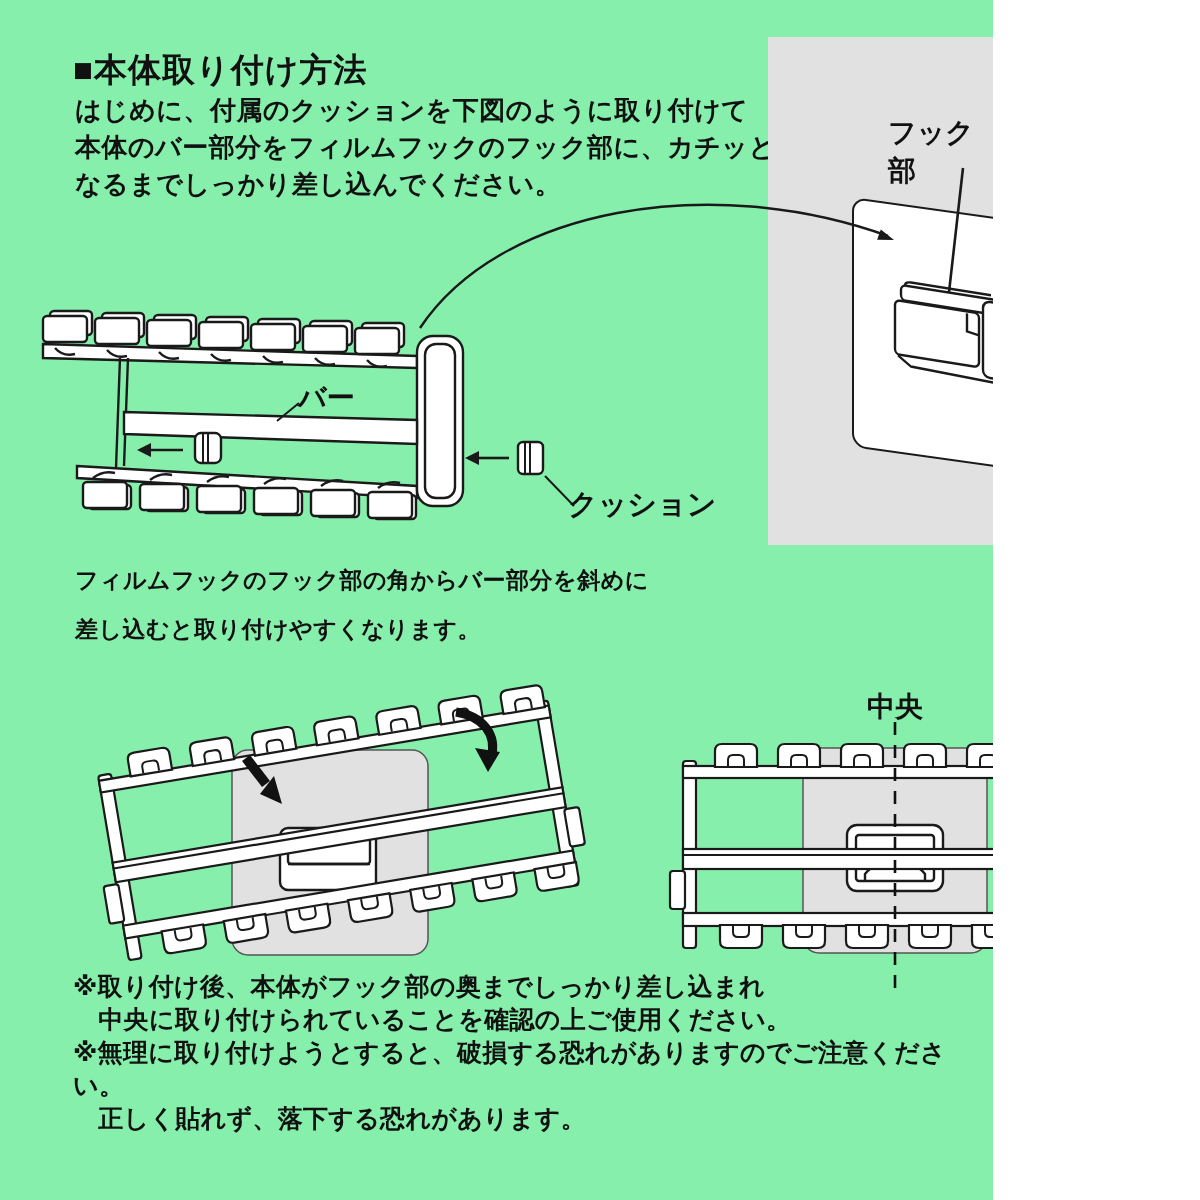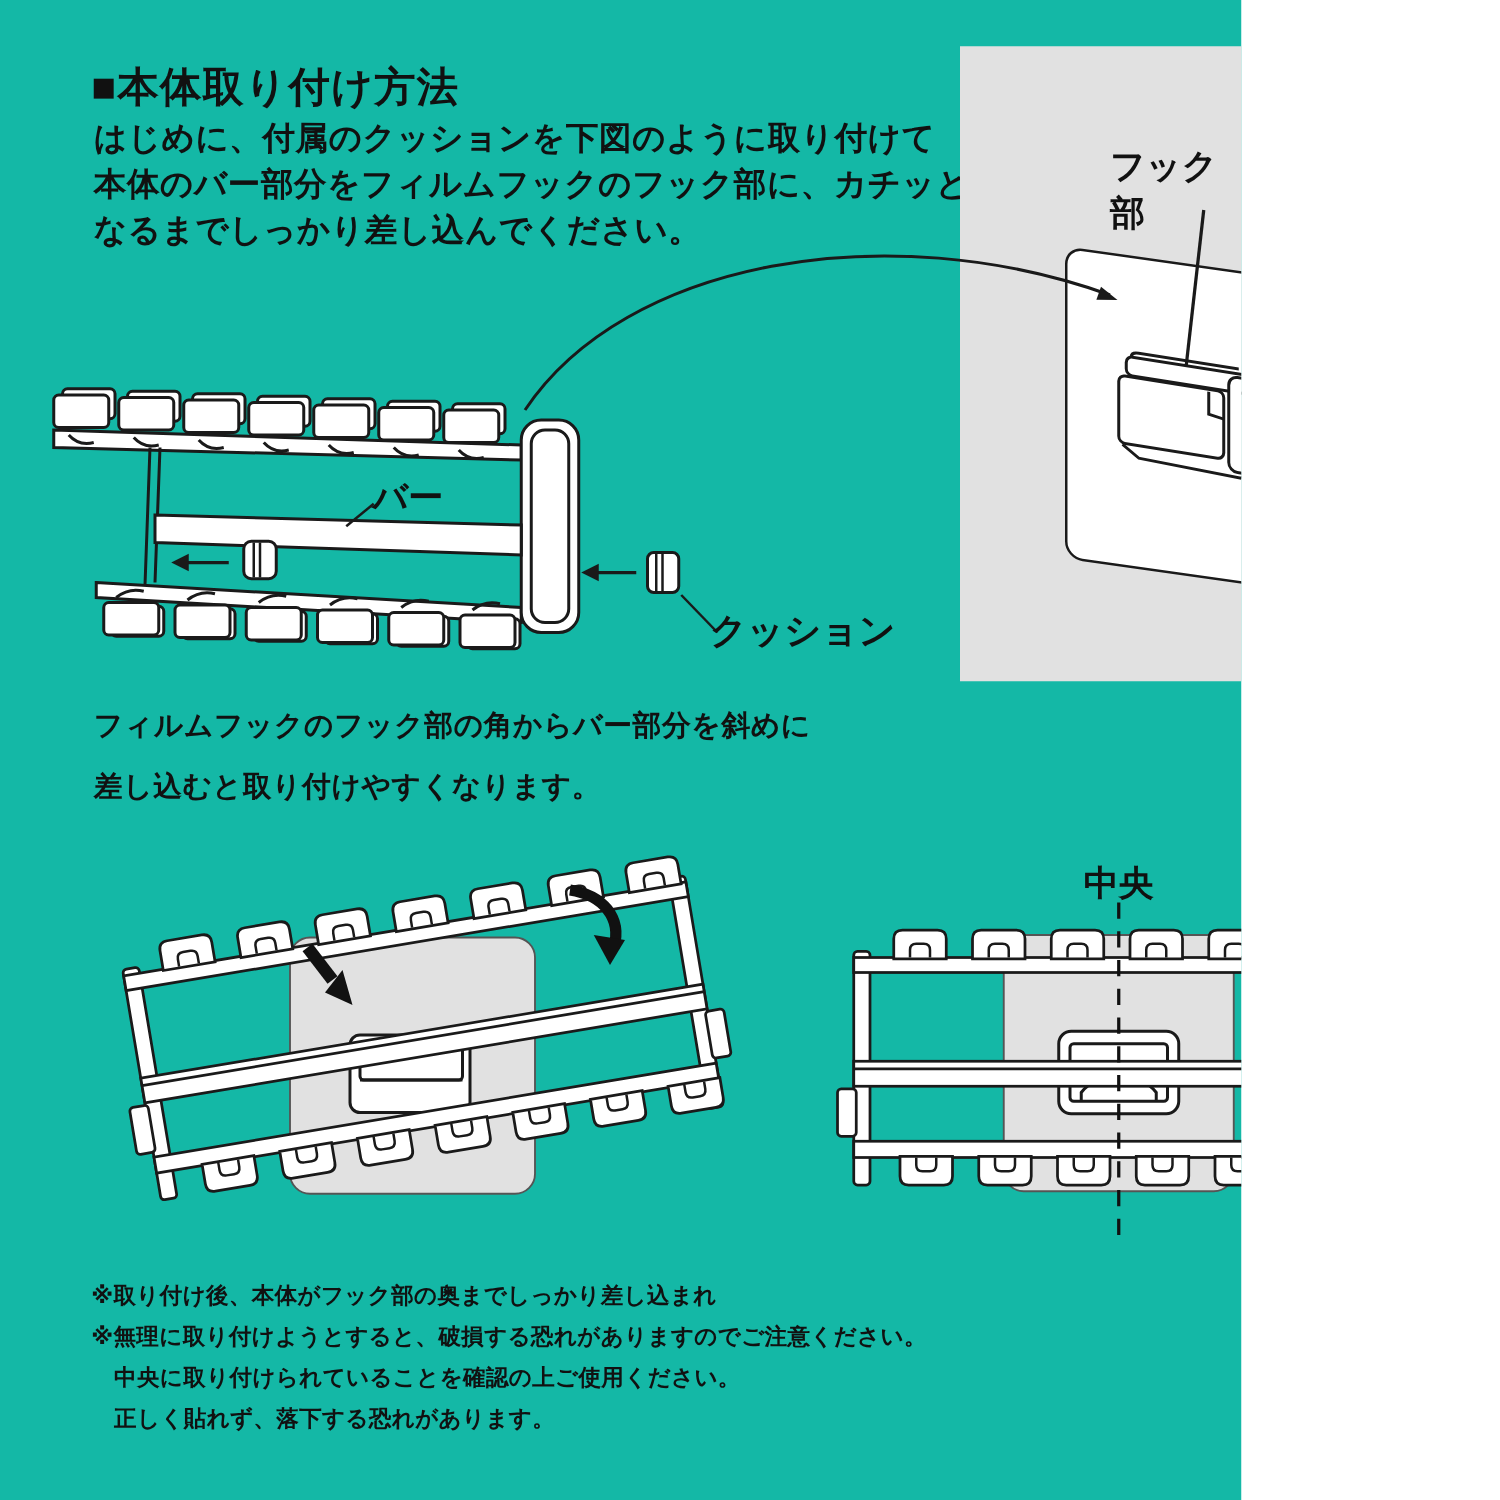--- a/index.html
+++ b/index.html
@@ -1,23 +1,23 @@
 <!DOCTYPE html>
 <html><head>
 <meta charset="utf-8">
 <style>
   html,body{margin:0;padding:0;background:#fff;}
-  #page{position:relative;width:993px;height:1200px;background:#14b8a6;overflow:hidden;
+  #page{position:relative;width:993px;height:1200px;background:#86efac;overflow:hidden;
         font-family:"Liberation Sans","DejaVu Sans",sans-serif;color:#111;}
   .abs{position:absolute;}
   .jp{font-weight:bold;color:#111;}
   .title{left:73px;top:48px;font-size:33px;letter-spacing:1px;}
   .intro{left:75px;top:92px;font-size:26px;line-height:37px;white-space:pre-line;letter-spacing:0.5px;}
   .tip{left:75px;top:556px;font-size:23px;line-height:49px;white-space:pre-line;letter-spacing:0.5px;}
-  .notes{left:73px;top:1020px;font-size:18px;line-height:33px;letter-spacing:0.3px;}
+  .notes{left:73px;top:970px;font-size:25px;line-height:33px;letter-spacing:0.3px;}
   .gray-panel{left:768px;top:37px;width:400px;height:508px;background:#e1e1e1;}
   .surface-label{left:1090px;top:60px;font-size:46px;writing-mode:vertical-rl;text-orientation:upright;
                  letter-spacing:14px;line-height:56px;}
   .film-square{left:852px;top:197px;width:224px;height:246px;background:#ffffff;
                border:2.5px solid #1a1a1a;border-radius:14px;
                transform:skewY(8deg);transform-origin:top left;}
   .hook-label{left:888px;top:114px;font-size:28px;}
   .bar-label{left:298px;top:379px;font-size:28px;}
   .cushion-label{left:568px;top:485px;font-size:29px;text-align:center;}
   .center-label{left:845px;top:688px;width:100px;text-align:center;font-size:28px;}
@@ -191,18 +191,18 @@
       <rect x="216" y="175" width="78" height="46" rx="3" fill="none"></rect>
       <path d="M225,221 L225,214 Q234,202 255,202 Q276,202 285,214 L285,221" fill="none"></path>
     </g>
     <use href="#rack" transform="translate(271,186)"></use>
     <line x1="255" y1="62" x2="255" y2="328" stroke="#111" stroke-width="2.6" stroke-dasharray="13 10"></line>
   </svg>
   <div class="abs jp center-label">中央</div>
 
   <div class="abs jp notes">
     <div>※取り付け後、本体がフック部の奥までしっかり差し込まれ</div>
+    <div>　中央に取り付けられていることを確認の上ご使用ください。</div>
     <div>※無理に取り付けようとすると、破損する恐れがありますのでご注意ください。</div>
-    <div>　中央に取り付けられていることを確認の上ご使用ください。</div>
     <div>　正しく貼れず、落下する恐れがあります。</div>
   </div>
 
 </div>
 
 </body></html>

